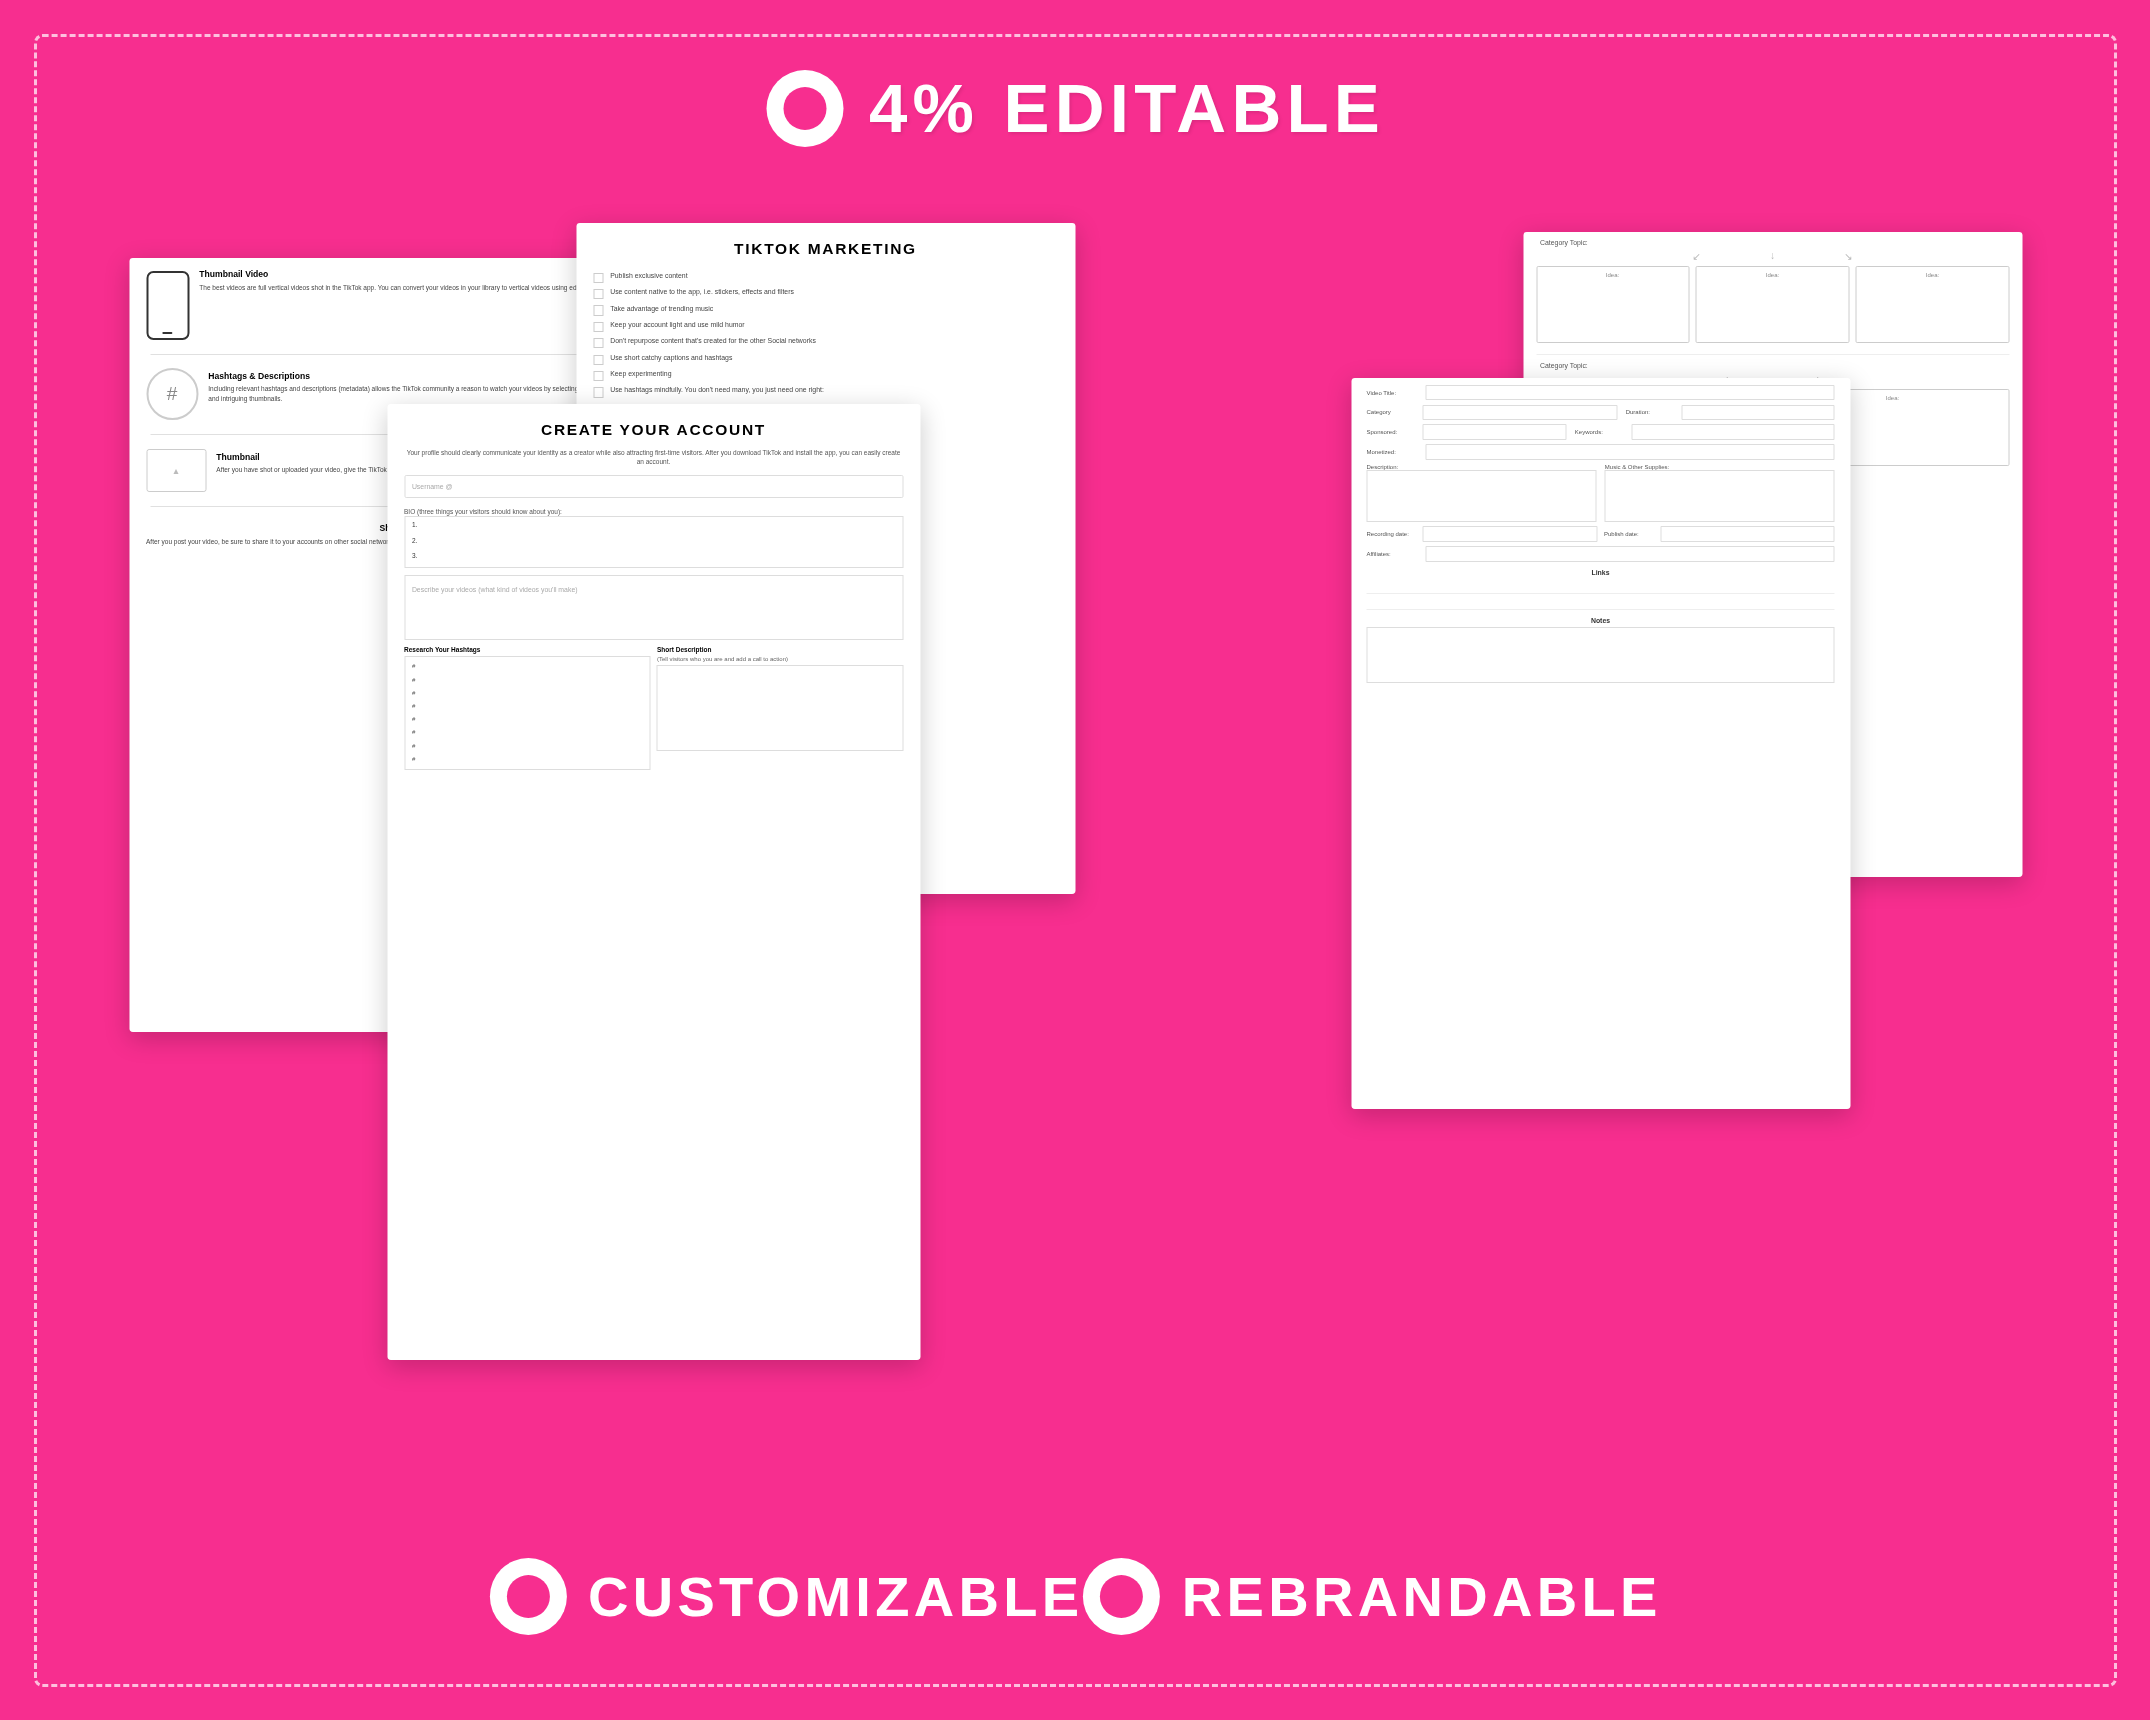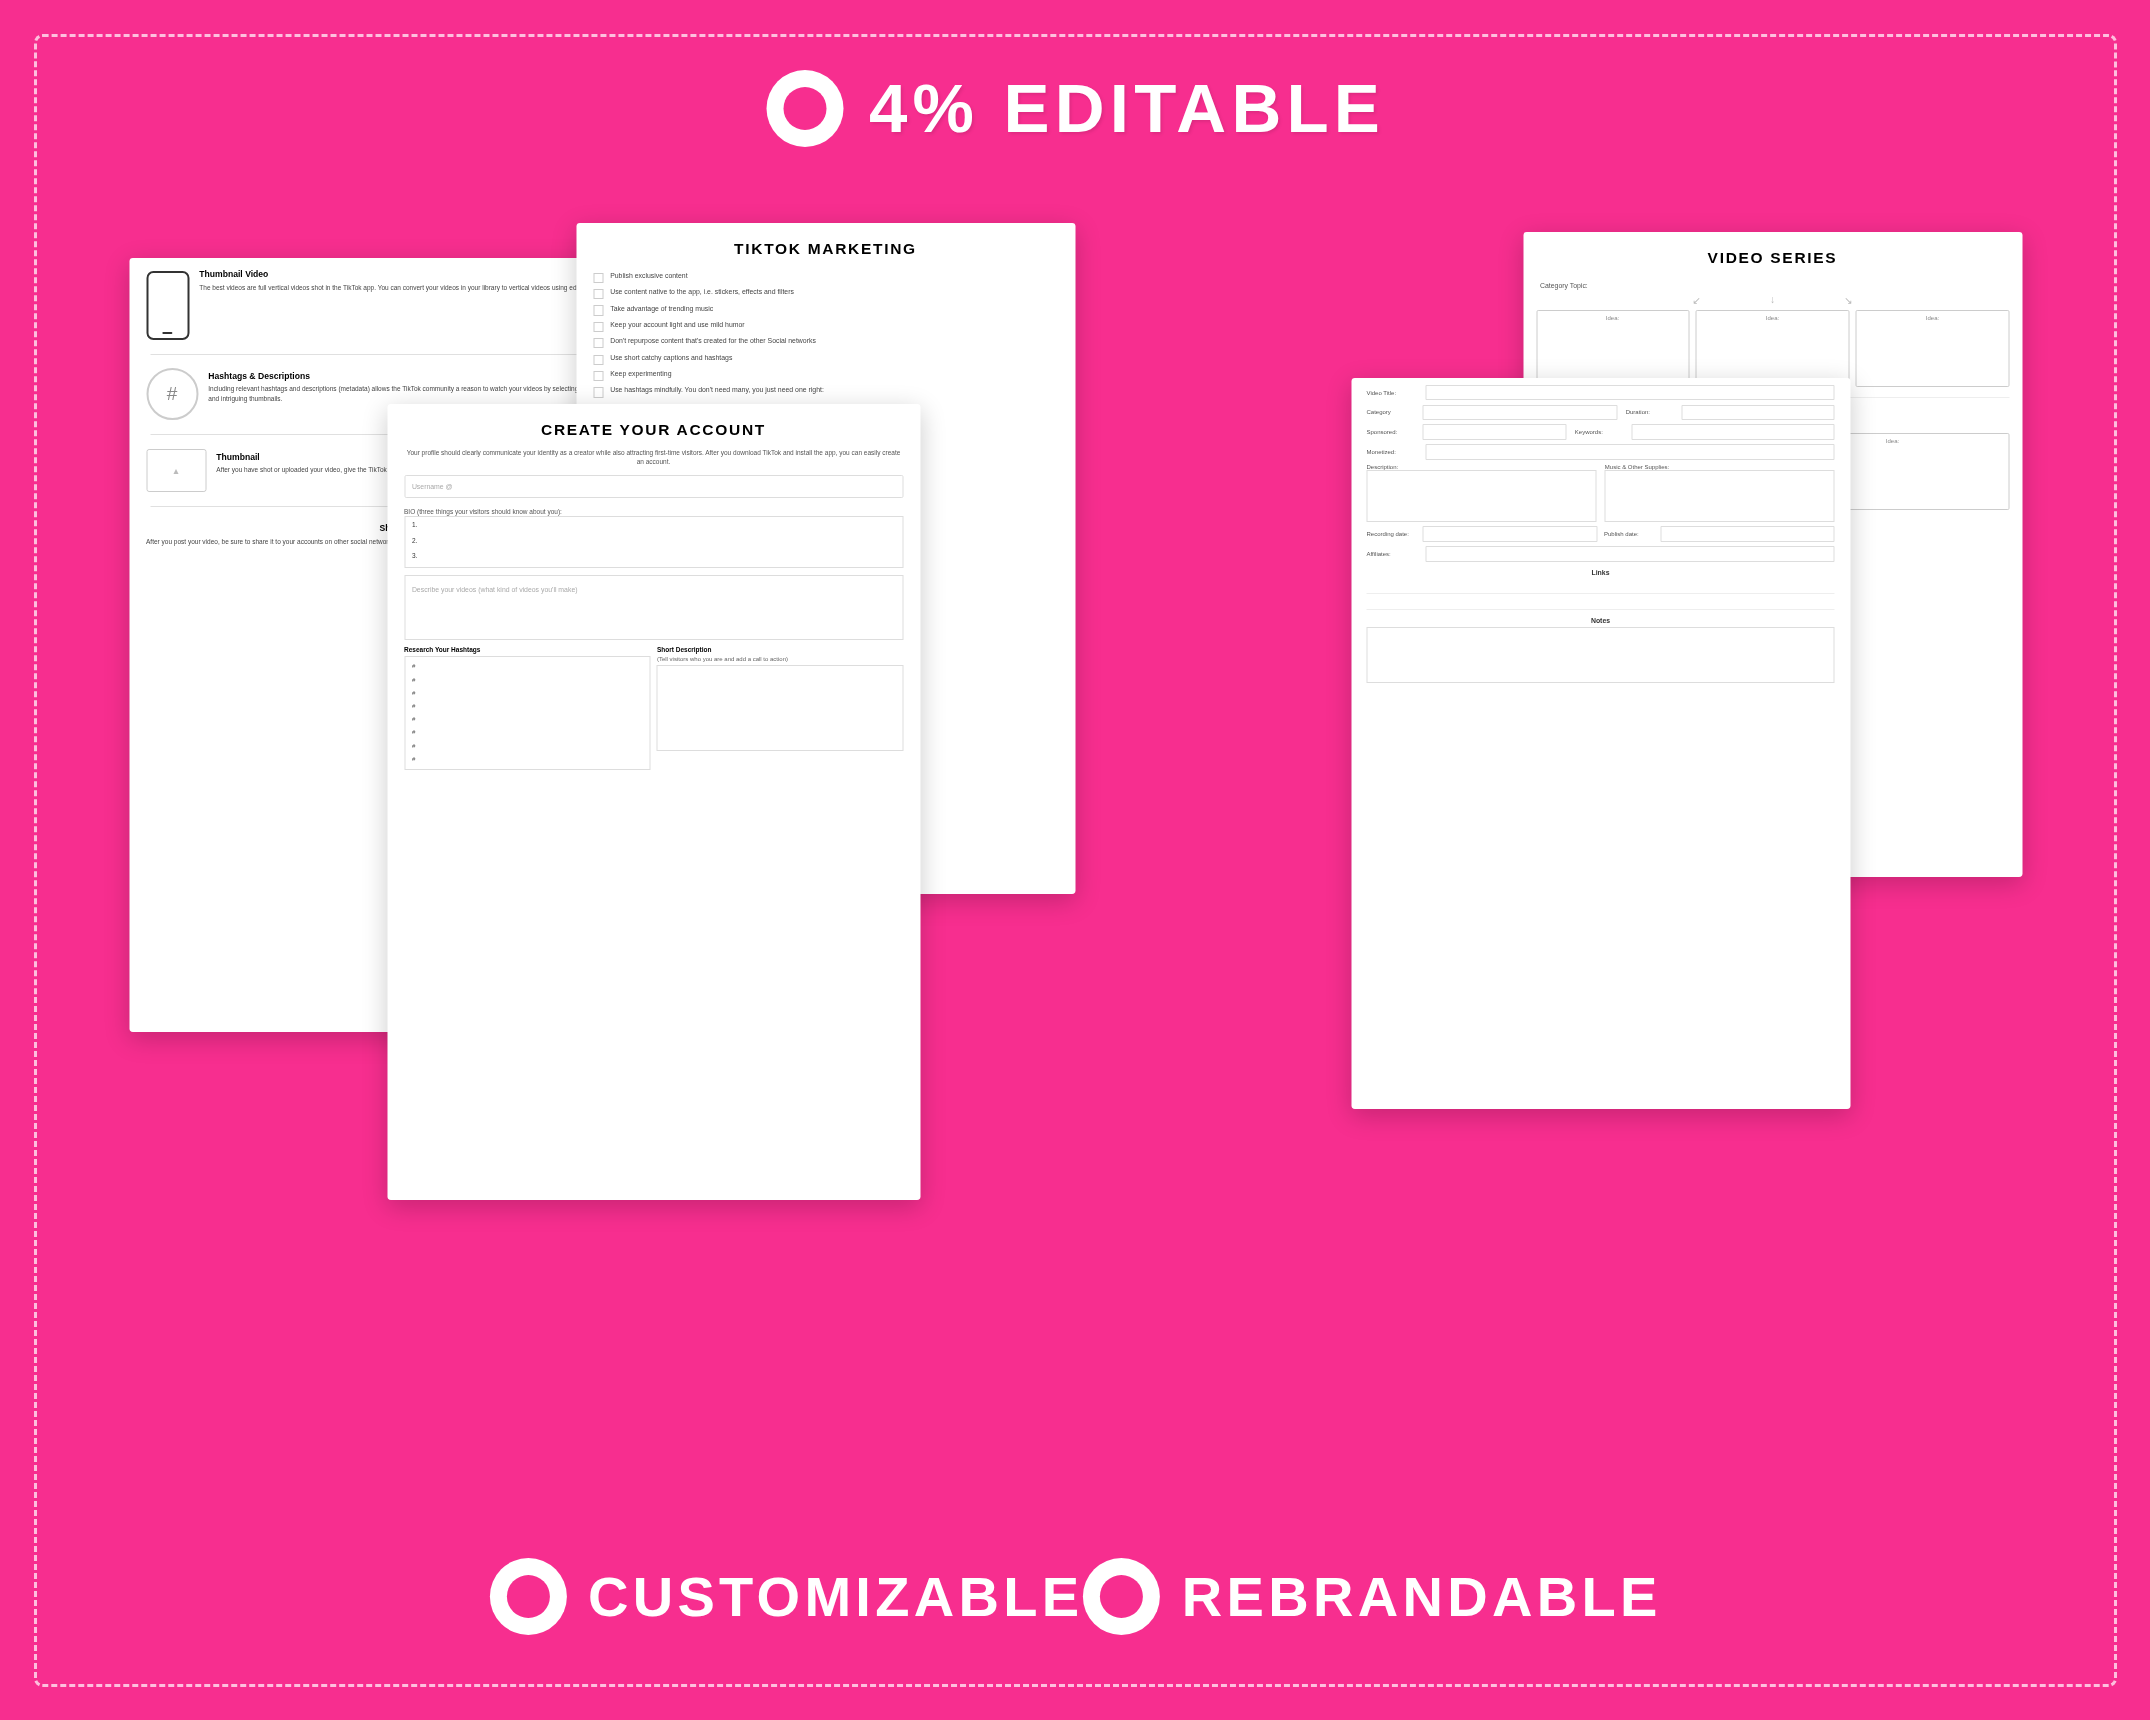--- a/index.html
+++ b/index.html
@@ -121,21 +121,21 @@
       width: 499px;
       height: 645px;
       right: 0px;
       top: 43px;
       z-index: 1;
     }
 
     
     .page-create-account {
       width: 533px;
-      height: 796px;
+      height: 956px;
       left: 258px;
       top: 215px;
       z-index: 3;
     }
 
     
     .page-create-video {
       width: 499px;
       height: 731px;
       right: 172px;
@@ -402,21 +402,20 @@
       <div class="checkbox"></div>
       <span>Keep experimenting</span>
     </div>
     <div class="checklist-item">
       <div class="checkbox"></div>
       <span>Use hashtags mindfully. You don't need many, you just need one right:</span>
     </div>
   </div>
 
   <div class="doc-page page-video-series">
-    <div class="doc-title">VIDEO SERIES</div>
 
     <div class="vs-category">Category Topic:</div>
     <div class="vs-arrow">
       <span>↙</span>
         <span>↓</span>
         <span>↘</span>
     </div>
     <div class="vs-boxes">
       <div class="vs-box">
           <span>Idea:</span>

